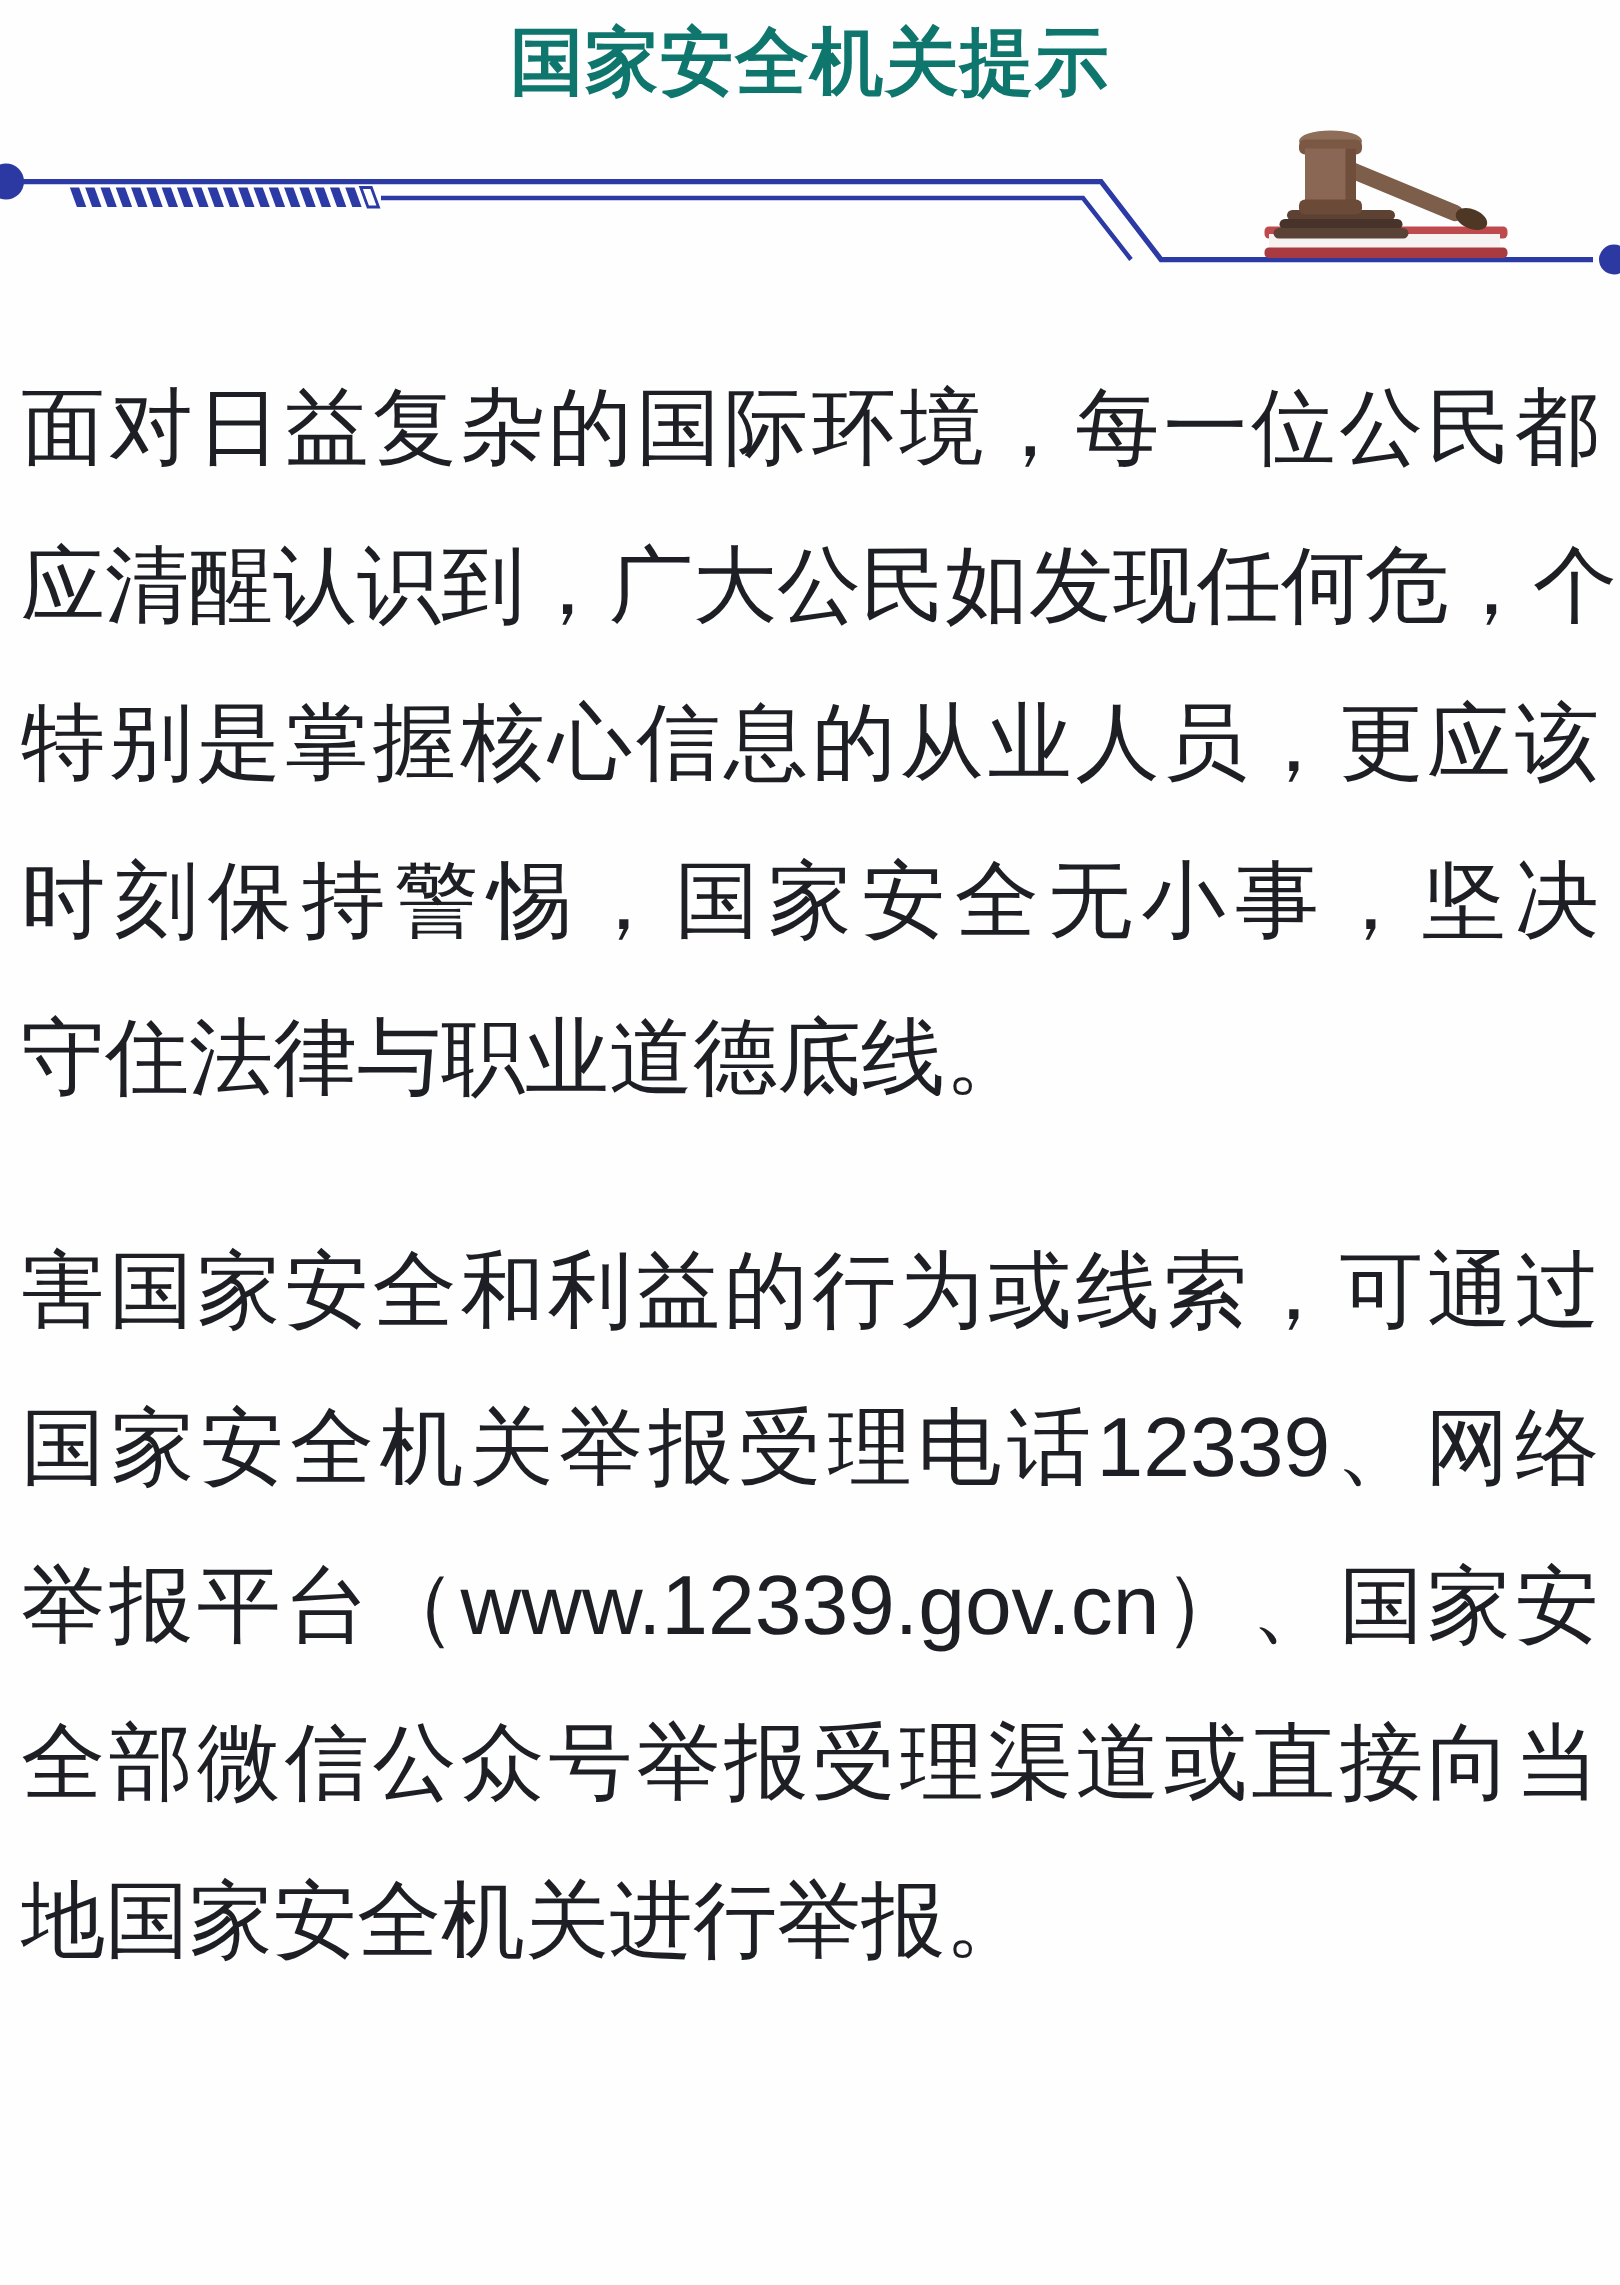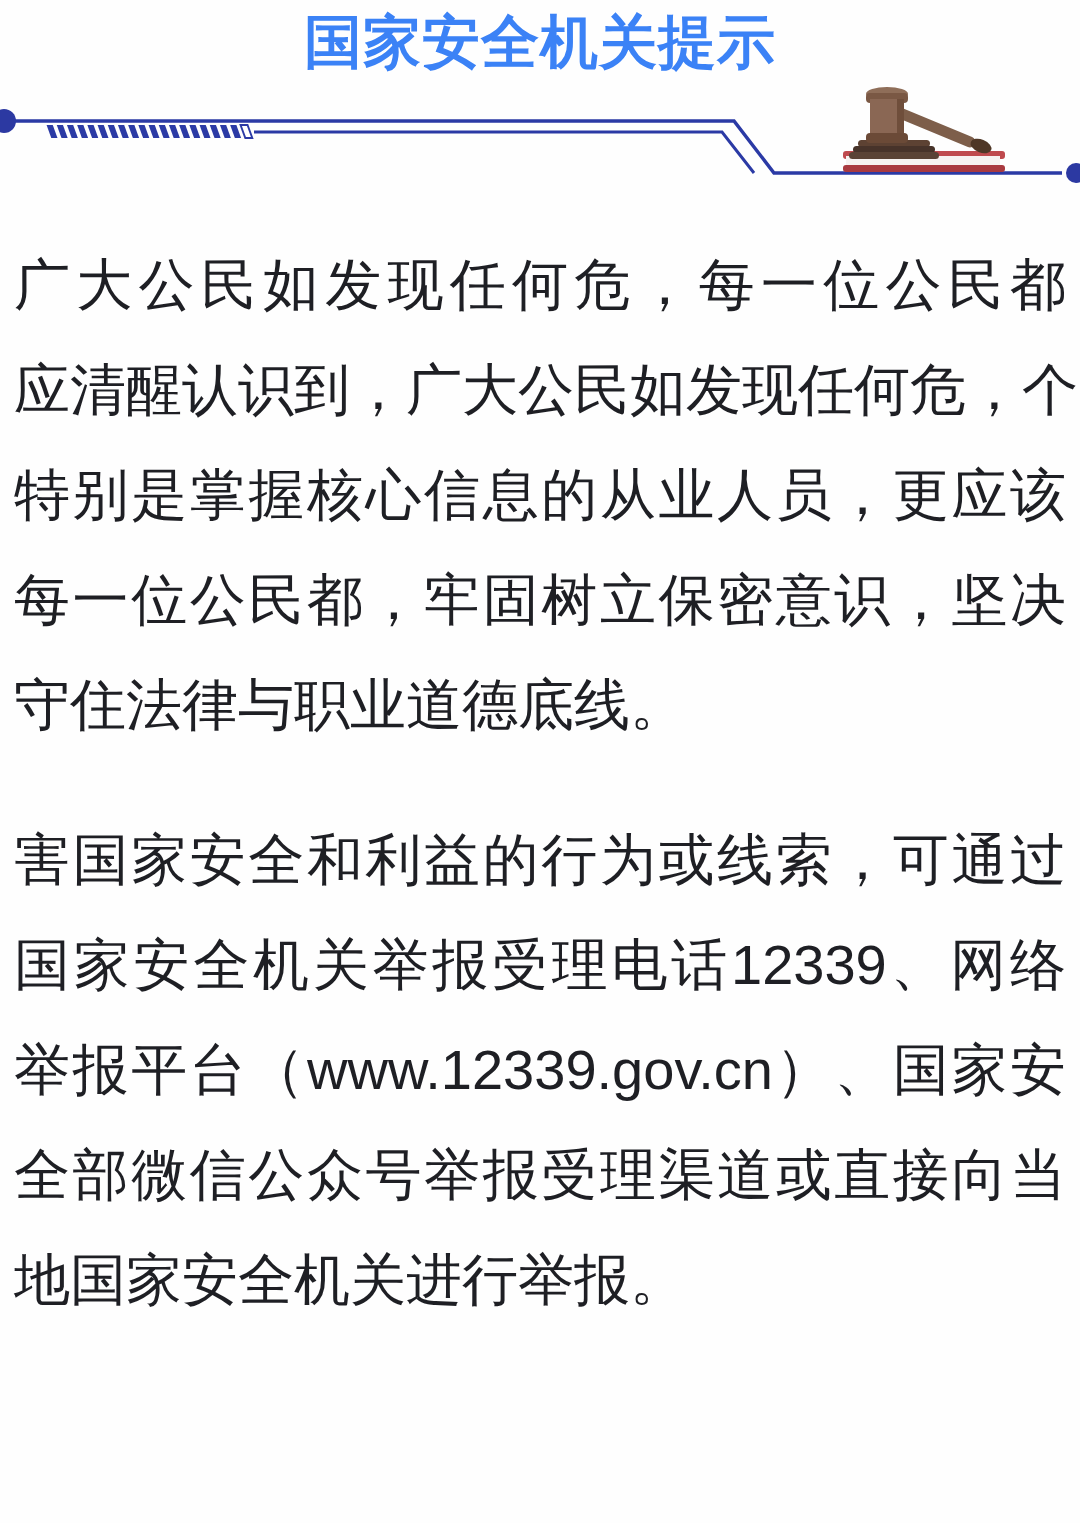--- a/index.html
+++ b/index.html
@@ -15,24 +15,24 @@
     overflow: hidden;
     font-family: "Liberation Sans", "DejaVu Sans", sans-serif;
   }
   .title {
     position: absolute;
     top: 0;
     left: 0;
     right: 0;
     margin: 0;
     text-align: center;
-    font-size: 58px;
+    font-size: 49px;
     line-height: 84px;
     font-weight: 700;
-    color: #3b82f6;
+    color: #0f766e;
     letter-spacing: 1px;
   }
   .divider {
     position: absolute;
     top: 85px;
     left: 0;
     width: 1080px;
     height: 110px;
   }
   .body-text {
@@ -118,24 +118,24 @@
         <rect x="866" y="8" width="42" height="10" rx="4" fill="#7a5844"></rect>
         <rect x="870" y="14" width="34" height="38" fill="#8a6754"></rect>
         <rect x="897" y="14" width="7" height="38" fill="#6f4e3b"></rect>
         <rect x="866" y="48" width="42" height="10" rx="4" fill="#6b4a37"></rect>
       </g>
     </svg>
   </div>
 
   <div class="body-text">
     <div class="para">
-      <div class="line">广大公民如发现任何危，每一位公民都</div>
+      <div class="line">面对日益复杂的国际环境，每一位公民都</div>
       <div class="line">应清醒认识到，广大公民如发现任何危，个</div>
       <div class="line">特别是掌握核心信息的从业人员，更应该</div>
-      <div class="line">每一位公民都，牢固树立保密意识，坚决</div>
+      <div class="line">时刻保持警惕，国家安全无小事，坚决</div>
       <div class="line last">守住法律与职业道德底线。</div>
     </div>
     <div class="para">
       <div class="line">害国家安全和利益的行为或线索，可通过</div>
       <div class="line">国家安全机关举报受理电话12339、网络</div>
       <div class="line">举报平台（www.12339.gov.cn）、国家安</div>
       <div class="line">全部微信公众号举报受理渠道或直接向当</div>
       <div class="line last">地国家安全机关进行举报。</div>
     </div>
   </div>

